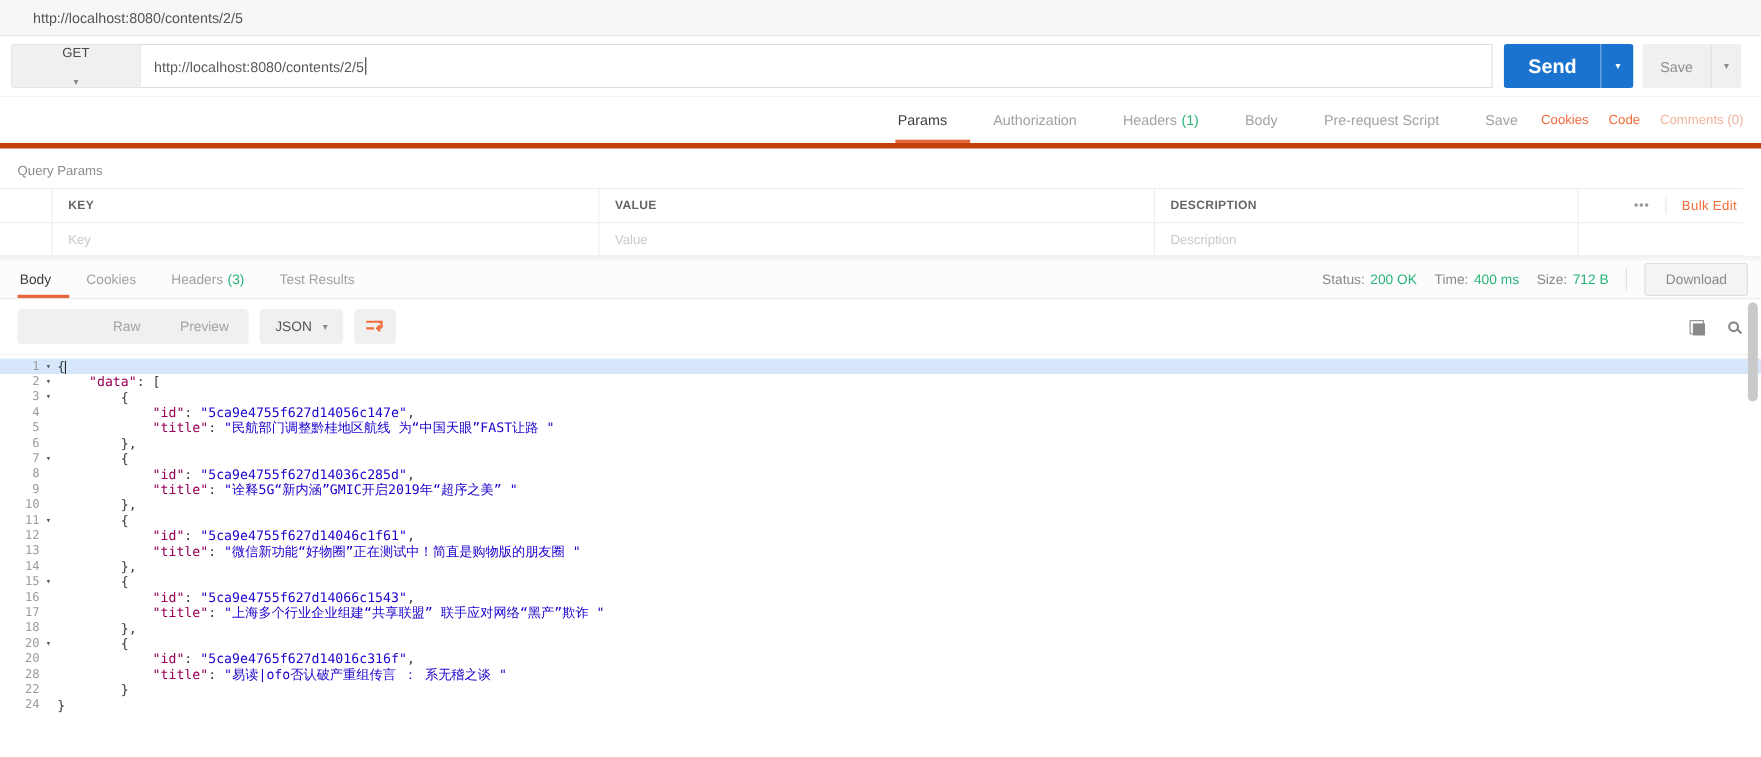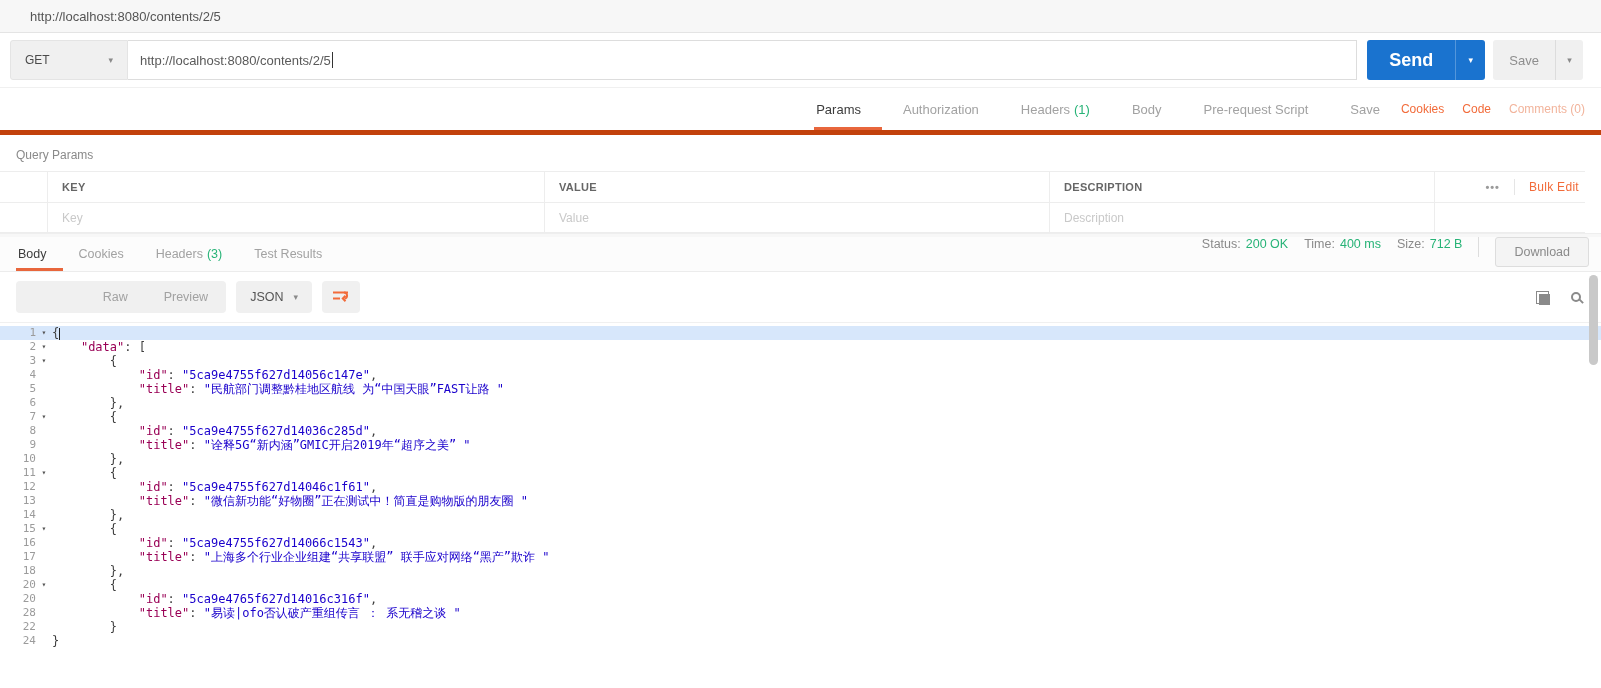--- a/index.html
+++ b/index.html
@@ -8,21 +8,21 @@
 
   
   .top-tab-bar { height:33px; background:#f7f7f7; border-bottom:1px solid #e4e4e4;
     display:flex; align-items:center; padding-left:30px; font-size:13px; color:#555; }
 
   
   .url-row { height:55px; display:flex; align-items:center; padding:0 18px 0 10px;
     border-bottom:1px solid #f0f0f0; background:#fff; }
   .method-select { width:118px; height:40px; background:#f0f0f0; border:1px solid #e4e4e4;
     border-radius:3px 0 0 3px; display:flex; align-items:center; justify-content:space-between;
-    padding:0 14px; font-size:12px; color:#4a4a4a; cursor:pointer; }
+    padding:0 14px; font-size:12px; color:#4a4a4a; cursor:pointer;flex-direction:column; }
   .caret { font-size:9px; color:#8a8a8a; }
   .url-input { flex:1; height:40px; background:#fff; border:1px solid #ddd; border-left:none;
     display:flex; align-items:center; padding-left:12px; font-size:13px; color:#5a5a5a; margin-right:10px; }
   .text-caret { display:inline-block; width:1px; height:16px; background:#333; margin-left:1px; }
   .btn-split { display:flex; height:40px; border-radius:3px; overflow:hidden; }
   .send { margin-right:8px; }
   .send .main { background:#1a73cf; color:#fff; font-weight:bold; font-size:18px;
     padding:0 22px; display:flex; align-items:center; cursor:pointer; }
   .send .arrow { background:#1a73cf; width:30px; display:flex; align-items:center; justify-content:center;
     border-left:1px solid rgba(255,255,255,.25); cursor:pointer; }
@@ -66,21 +66,21 @@
   .act-divider { width:1px; height:16px; background:#e5e5e5; }
   .bulk-edit { color:#f26b3a; font-size:12px; font-weight:normal; cursor:pointer; }
 
   .section-gap { height:4px; background:#f7f7f7; border-top:1px solid #eee; }
 
   
   .resp-tabs-row { height:35px; display:flex; justify-content:space-between; align-items:stretch;
     padding:0 12px 0 16px; border-bottom:1px solid #ececec; background:#fcfcfc; }
   .resp-tabs-row .tab { font-size:12.5px; padding:0 16px; }
   .resp-tabs-row .tab:first-child { padding-left:2px; }
-  .resp-meta { display:flex; align-items:flex-start; gap:16px; font-size:12.5px; color:#8a8a8a; }
+  .resp-meta { display:flex; align-items:center; gap:16px; font-size:12.5px; color:#8a8a8a; }
   .meta-pair { display:flex; gap:5px; align-items:center; white-space:nowrap; }
   .meta-val { color:#27b377; }
   .meta-divider { width:1px; height:20px; background:#ddd; }
   .download-btn { background:#f4f4f4; border:1px solid #ddd; border-radius:3px; color:#8a8a8a;
     font-size:12.5px; padding:7px 18px; cursor:pointer; }
 
   
   .resp-toolbar { height:50px; display:flex; align-items:center; justify-content:space-between; padding:0 20px 0 16px; }
   .toolbar-left { display:flex; align-items:center; }
   .seg-group { display:flex; background:#f0f0f0; border-radius:4px; overflow:hidden; height:32px; }

